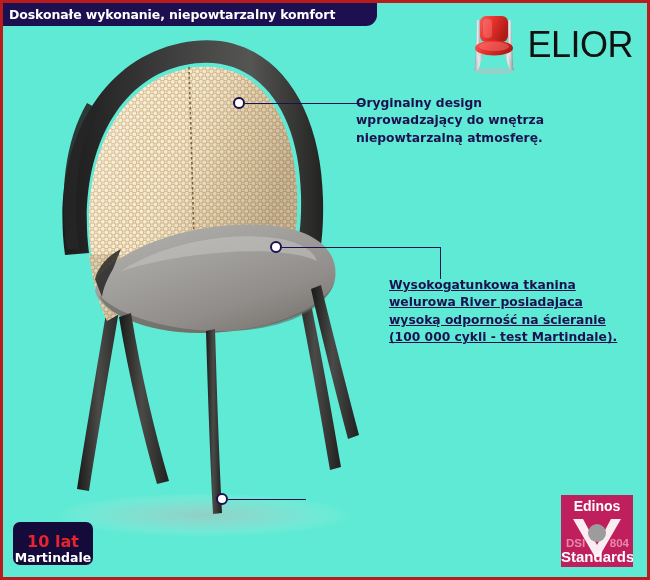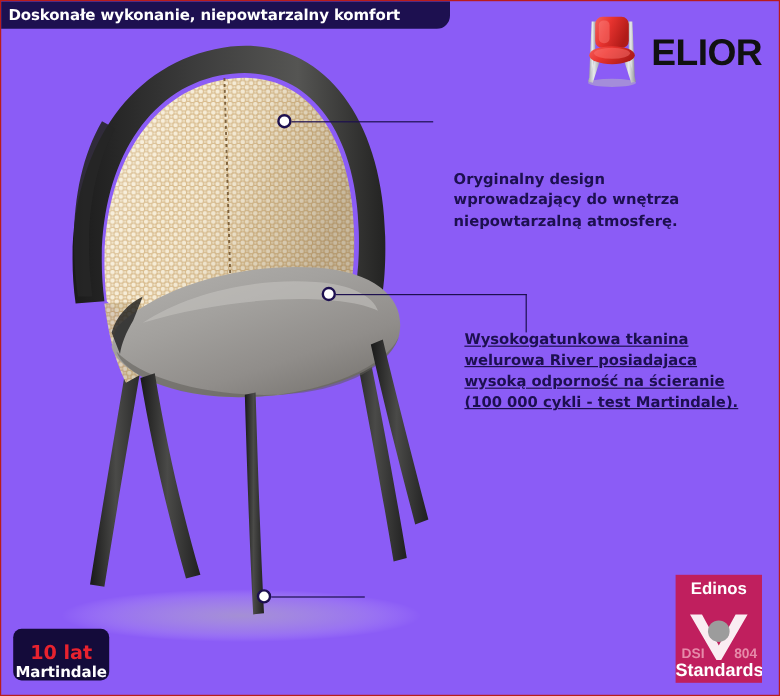--- a/index.html
+++ b/index.html
@@ -7,22 +7,22 @@
     padding: 0;
     background: #ffffff;
   }
   body {
     font-family: "DejaVu Sans", sans-serif;
   }
   #infographic {
     position: relative;
     width: 650px;
     height: 580px;
-    background: #8b5cf6;
-    border: 1px solid #b91c1c;
+    background: #5eead4;
+    border: 3px solid #b91c1c;
     box-sizing: border-box;
     overflow: hidden;
   }
 
   
   .header-banner {
     position: absolute;
     left: -10px;
     top: 0;
     width: 384px;
@@ -54,22 +54,22 @@
     align-items: center;
     gap: 7px;
     z-index: 12;
   }
   .brand-chair-icon {
     position: relative;
     width: 52px;
     height: 62px;
   }
   .brand-wordmark {
-    font-size: 31px;
-    font-weight: bold;
+    font-size: 36px;
+    font-weight: normal;
     color: #111111;
     letter-spacing: -0.5px;
     line-height: 1;
     font-family: "Liberation Sans", sans-serif;
   }
 
   
   .chair-photo {
     position: absolute;
     left: 0;
@@ -83,21 +83,21 @@
   .callout-text {
     position: absolute;
     color: #1d1050;
     font-size: 12.3px;
     font-weight: bold;
     line-height: 1.42;
     z-index: 14;
     font-family: "DejaVu Sans", sans-serif;
     white-space: pre-line;
   }
-  .callout-1 { left: 377px; top: 92px; margin-top: 48px; }
+  .callout-1 { left: 353px; top: 92px; }
   .callout-2 { left: 386px; top: 274px; text-decoration: underline; }
   .callout-3 { left: 297px; top: 485px; }
 
   .callout-dot {
     position: absolute;
     width: 12px;
     height: 12px;
     border-radius: 50%;
     background: #ffffff;
     border: 2.2px solid #1d1050;
@@ -141,21 +141,21 @@
     line-height: 1.1;
     font-family: "DejaVu Sans", sans-serif;
   }
 
   
   .standards-badge {
     position: absolute;
     right: 14px;
     bottom: 10px;
     width: 72px;
-    height: 90px;
+    height: 72px;
     background: #c01f5e;
     z-index: 14;
     overflow: hidden;
   }
   .standards-title {
     position: absolute;
     top: 4px;
     left: 0;
     width: 100%;
     text-align: center;

